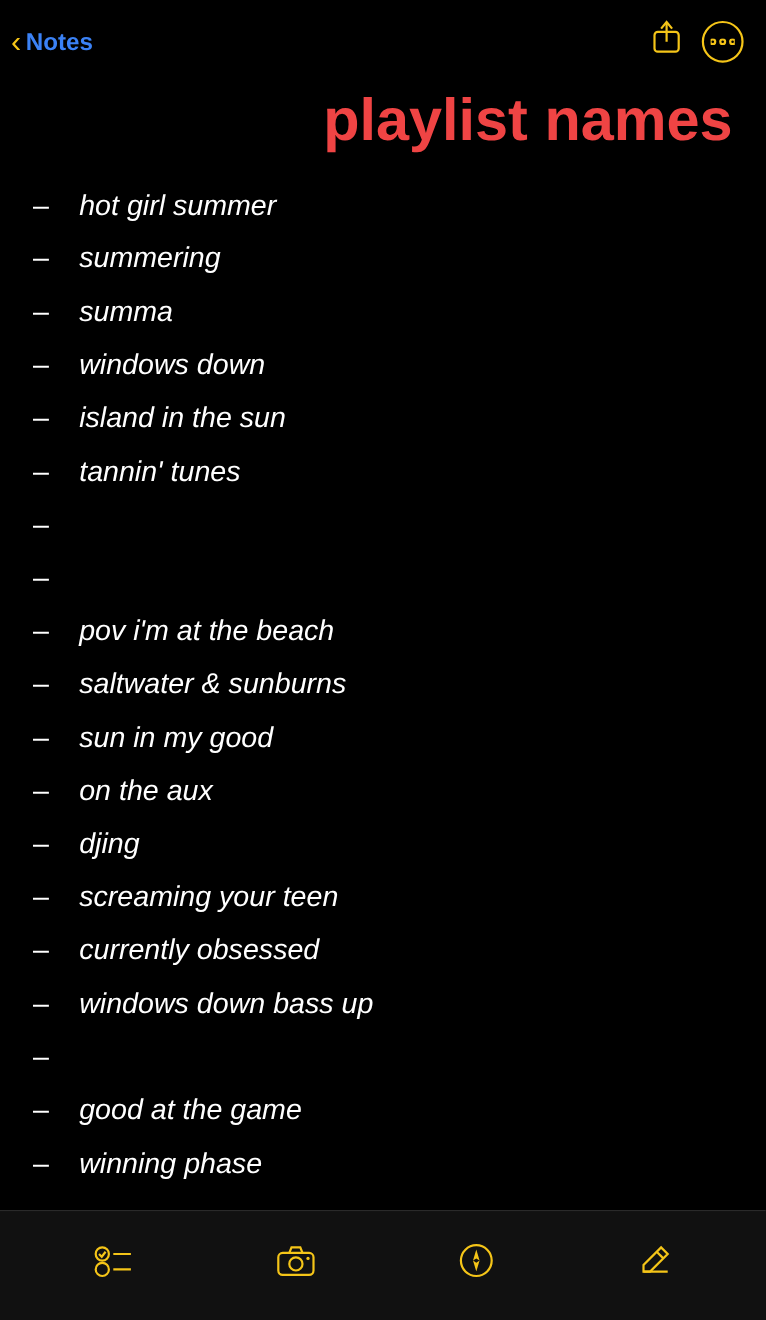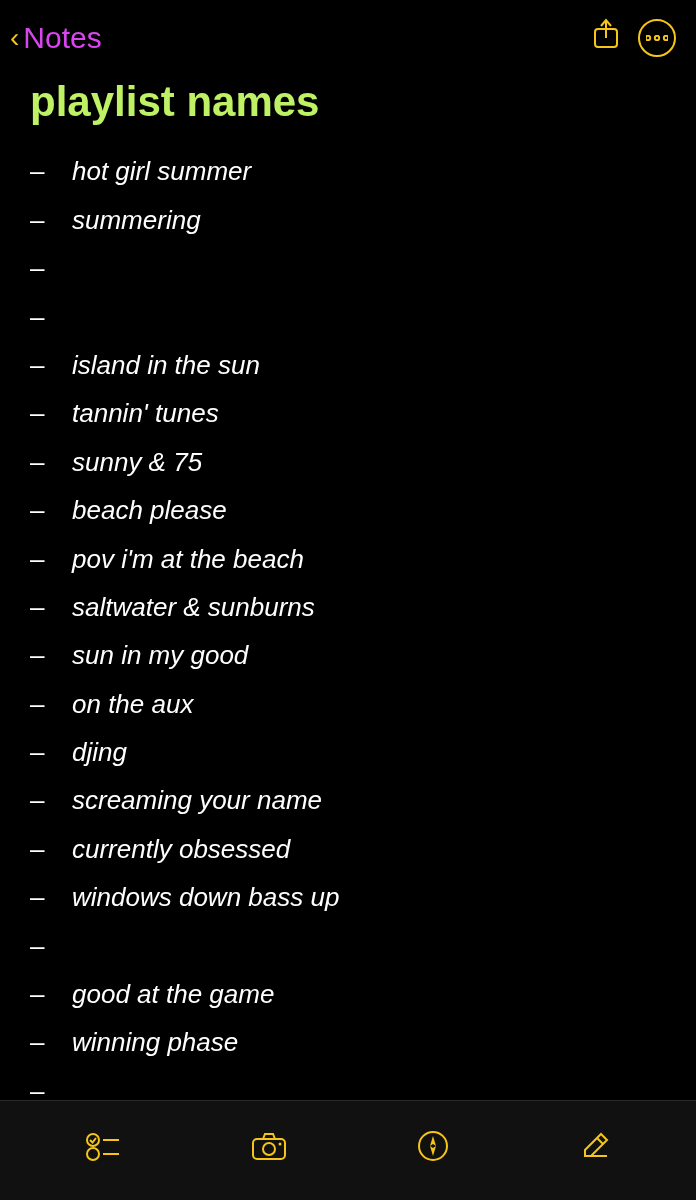--- a/index.html
+++ b/index.html
@@ -36,23 +36,23 @@
     }
 
     .back-chevron {
       color: #f5c518;
       font-size: 28px;
       font-weight: 300;
       line-height: 1;
     }
 
     .back-label {
-      color: #d946ef;
-      font-size: 30px;
-      font-weight: 400;
+      color: #3b82f6;
+      font-size: 22px;
+      font-weight: 700;
     }
 
     .header-right {
       display: flex;
       align-items: center;
       gap: 18px;
     }
 
     .header-icon {
       color: #f5c518;
@@ -73,25 +73,26 @@
       font-weight: bold;
       letter-spacing: 1px;
       cursor: pointer;
     }
 
     .content {
       padding: 10px 30px 120px 30px;
     }
 
     .page-title {
-      font-size: 42px;
+      font-size: 54px;
       font-weight: 800;
-      color: #bef264;
+      color: #ef4444;
       margin-bottom: 20px;
       line-height: 1.2;
+      text-align: right;
     }
 
     .list {
       list-style: none;
     }
 
     .list-item {
       display: flex;
       align-items: flex-start;
       font-size: 26px;
@@ -179,39 +180,39 @@
   <li class="list-item">
         <span class="dash">–</span>
         <span class="item-text">hot girl summer</span>
       </li>
       <li class="list-item">
         <span class="dash">–</span>
         <span class="item-text">summering</span>
       </li>
       <li class="list-item">
         <span class="dash">–</span>
-      </li>
-      <li class="list-item">
-        <span class="dash">–</span>
+        <span class="item-text">summa</span>
+      </li>
+      <li class="list-item">
+        <span class="dash">–</span>
+        <span class="item-text">windows down</span>
       </li>
       <li class="list-item">
         <span class="dash">–</span>
         <span class="item-text">island in the sun</span>
       </li>
       <li class="list-item">
         <span class="dash">–</span>
         <span class="item-text">tannin' tunes</span>
       </li>
       <li class="list-item">
         <span class="dash">–</span>
-        <span class="item-text">sunny &amp; 75</span>
-      </li>
-      <li class="list-item">
-        <span class="dash">–</span>
-        <span class="item-text">beach please</span>
+      </li>
+      <li class="list-item">
+        <span class="dash">–</span>
       </li>
       <li class="list-item">
         <span class="dash">–</span>
         <span class="item-text">pov i'm at the beach</span>
       </li>
       <li class="list-item">
         <span class="dash">–</span>
         <span class="item-text">saltwater &amp; sunburns</span>
       </li>
       <li class="list-item">
@@ -221,21 +222,21 @@
       <li class="list-item">
         <span class="dash">–</span>
         <span class="item-text">on the aux</span>
       </li>
       <li class="list-item">
         <span class="dash">–</span>
         <span class="item-text">djing</span>
       </li>
       <li class="list-item">
         <span class="dash">–</span>
-        <span class="item-text">screaming your name</span>
+        <span class="item-text">screaming your teen</span>
       </li>
       <li class="list-item">
         <span class="dash">–</span>
         <span class="item-text">currently obsessed</span>
       </li>
       <li class="list-item">
         <span class="dash">–</span>
         <span class="item-text">windows down bass up</span>
       </li>
       <li class="list-item">

